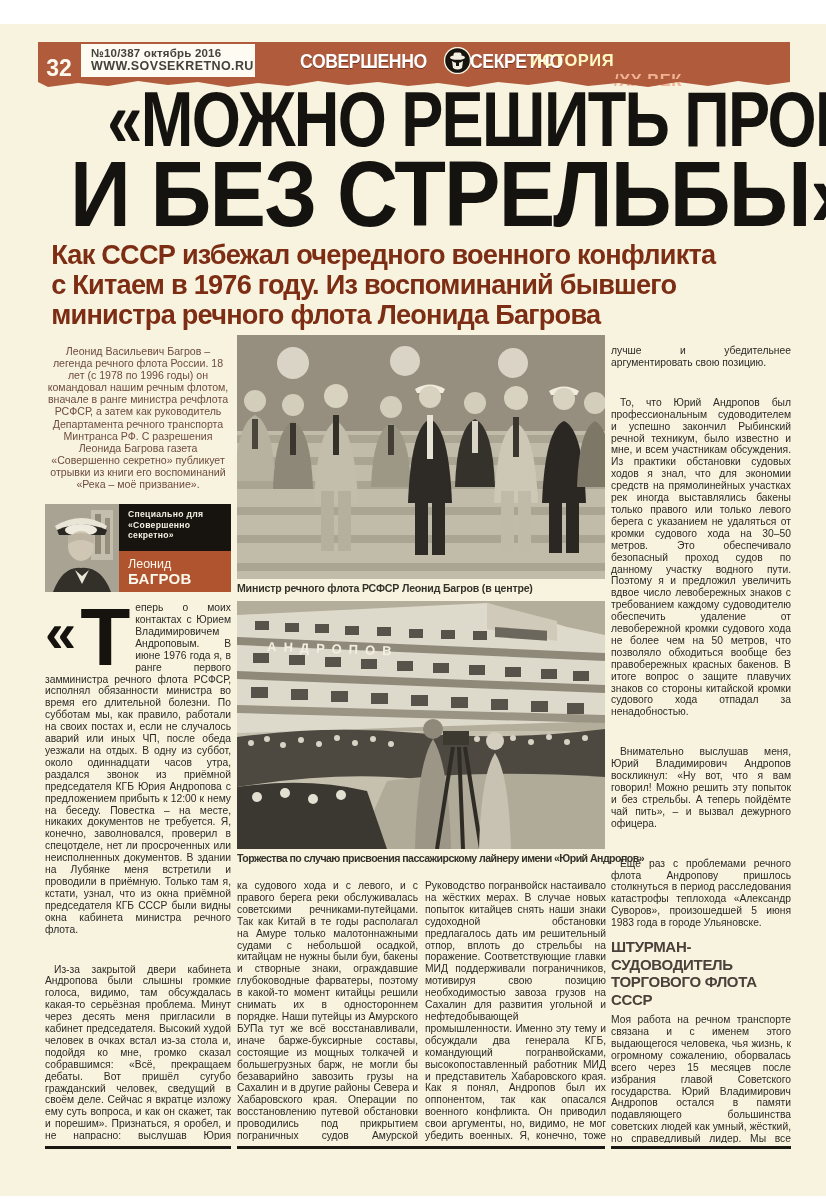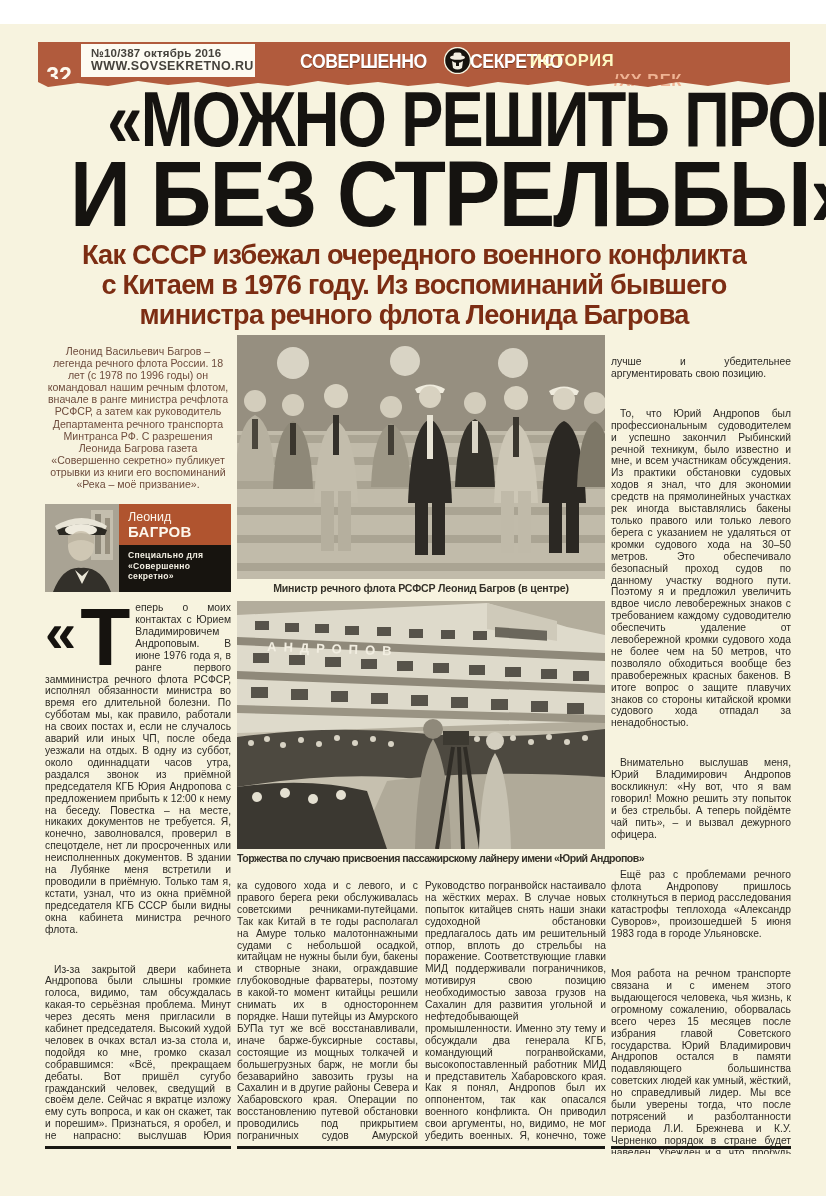--- a/index.html
+++ b/index.html
@@ -5,41 +5,41 @@
   html,body{margin:0;padding:0;}
   body{
     width:826px;height:1200px;background:#ffffff;position:relative;
     font-family:"Liberation Sans",sans-serif;overflow:hidden;
     -webkit-font-smoothing:antialiased;
   }
   #paper{position:absolute;left:0;top:24px;width:826px;height:1172px;background:#f7f3df;}
   
   #band{position:absolute;left:38px;top:42px;width:752px;height:37px;background:#b15b3d;}
   #band-torn{position:absolute;left:38px;top:79px;width:752px;height:10px;}
-  #pagenum{position:absolute;left:0;top:16px;width:42px;height:37px;color:#fdf9ee;
+  #pagenum{position:absolute;left:0;top:8px;width:42px;height:37px;color:#fdf9ee;
     font-size:23px;font-weight:bold;text-align:center;line-height:37px;}
   #issuebox{position:absolute;left:43px;top:2px;width:174px;height:33px;background:#fdfbf2;
     color:#45423c;padding:3px 0 9px 10px;box-sizing:border-box;}
   #issue-line{font-size:11.5px;font-weight:bold;letter-spacing:.2px;}
   #site-line{font-size:12.5px;font-weight:bold;letter-spacing:.4px;}
   #logo{position:absolute;left:262px;top:0;height:37px;display:flex;align-items:center;gap:5px;}
   .logo-word{color:#ffffff;font-weight:bold;font-size:21px;letter-spacing:-.5px;
     transform:scaleX(.84);transform-origin:left center;white-space:nowrap;
     text-shadow:0 1px 0 rgba(40,10,0,.45);}
   .logo-word.right{transform-origin:left center;}
   #section-label{position:absolute;left:492px;top:0;height:37px;display:flex;align-items:center;
     font-size:16.5px;font-weight:bold;letter-spacing:.5px;white-space:nowrap;}
   #section-label .sec-main{color:#fef9c3;}
   #section-label .sec-suffix{color:#efb393;margin-top:40px;}
   
   #headline{position:absolute;left:40px;top:84px;width:748px;text-align:center;color:#151310;}
   .hl{font-weight:bold;white-space:nowrap;letter-spacing:-2px;}
   .hl1{font-size:77px;line-height:70px;transform:scaleX(.82);transform-origin:center top;}
   .hl2{font-size:92px;line-height:80px;transform:scaleX(.92);transform-origin:center top;}
-  #subheadline{position:absolute;left:40px;top:240px;width:748px;text-align:center;
+  #subheadline{position:absolute;left:40px;top:240px;width:748px;
     color:#7c2d13;font-weight:bold;}
   .shl{font-size:28px;line-height:30px;letter-spacing:-.8px;transform:scaleX(.97);transform-origin:center top;white-space:nowrap;}
   
   .bodytext{font-size:10.3px;line-height:11.9px;color:#2c2a26;text-align:justify;}
   .bodytext p{margin:0;}
   .bodytext p + p{text-indent:9px;margin-top:28px;}
   #col1{position:absolute;left:45px;top:345px;width:186px;height:795px;overflow:hidden;}
   #intro{color:#6e4c3d;font-size:10.6px;line-height:12.1px;text-align:center;margin:0 0 14px 0;}
   #sec1-heading{color:#46413a;font-size:15px;line-height:17.5px;font-weight:600;
     letter-spacing:-.3px;margin:0 0 10px 0;}
@@ -54,25 +54,25 @@
   .tagline-line{font-size:8.6px;font-weight:bold;line-height:10.5px;letter-spacing:.3px;}
   
   .bigquote{float:left;font-size:56px;line-height:46px;font-weight:bold;color:#16130f;
     margin:8px 4px 0 0;}
   .dropcap{float:left;font-size:82px;line-height:66px;font-weight:bold;color:#16130f;
     margin:2px 5px 0 0;}
   
   #middle{position:absolute;left:237px;top:335px;width:368px;}
   .photo-frame{width:368px;background:#c9c3b2;overflow:hidden;}
   .caption{font-size:10.6px;font-weight:bold;color:#35322a;line-height:13px;margin:3px 0 6px 0;
-    letter-spacing:-.2px;white-space:nowrap;text-align:center;}
+    letter-spacing:-.2px;white-space:nowrap;}
   .caption.tight{letter-spacing:-.55px;}
   #col2{position:absolute;left:237px;top:880px;width:181px;height:262px;overflow:hidden;}
   #col3{position:absolute;left:425px;top:880px;width:181px;height:262px;overflow:hidden;}
-  #col4{position:absolute;left:611px;top:356px;width:180px;height:798px;overflow:hidden;}
+  #col4{position:absolute;left:611px;top:345px;width:180px;height:798px;overflow:hidden;}
   #sec2-heading{color:#49413a;font-size:15px;line-height:17.5px;font-weight:600;
     letter-spacing:-.3px;margin:9px 0 6px 0;text-align:left;text-indent:0;}
   .rule{position:absolute;height:2.5px;background:#191813;}
   #rule1{left:45px;top:1146px;width:186px;}
   #rule2{left:237px;top:1146px;width:368px;}
   #rule3{left:611px;top:1146px;width:180px;}
 </style>
 </head>
 <body>
 
@@ -129,27 +129,27 @@
         <path d="M10 22 q27 -16 52 0 l-3 6 q-23 -12 -46 0 z" fill="#e8e4d6"></path>
         <path d="M12 26 q25 -11 50 0 l-2 5 -46 0 z" fill="#2a2822"></path>
         <ellipse cx="36" cy="26" rx="16" ry="6" fill="#eeeadd"></ellipse>
         <ellipse cx="36" cy="42" rx="13" ry="15" fill="#cfc7b4"></ellipse>
         <path d="M23 40 q13 -8 26 0 l0 -8 q-13 -6 -26 0 z" fill="#bdb5a2"></path>
         <path d="M8 88 q10 -26 28 -24 q20 -2 30 24 z" fill="#33302a"></path>
         <path d="M30 66 l7 6 7 -6 -7 14 z" fill="#e9e5d6"></path>
       </svg>
     </div>
     <div id="author-right">
+      <div id="author-tagline">
+        <div class="tagline-line">Специально для</div>
+        <div class="tagline-line">«Совершенно секретно»</div>
+      </div>
       <div id="author-name">
         <div id="author-first">Леонид</div>
         <div id="author-last">БАГРОВ</div>
-      </div>
-      <div id="author-tagline">
-        <div class="tagline-line">Специально для</div>
-        <div class="tagline-line">«Совершенно секретно»</div>
       </div>
     </div>
   </div>
 
   <div class="bodytext">
     <p><span class="bigquote">«</span><span class="dropcap">Т</span><span>еперь о моих контактах с Юрием Владимировичем Андроповым. В июне 1976 года я, в ранге первого замминистра речного флота РСФСР, исполнял обязанности министра во время его длительной болезни. По субботам мы, как правило, работали на своих постах и, если не случалось аварий или иных ЧП, после обеда уезжали на отдых. В одну из суббот, около одиннадцати часов утра, раздался звонок из приёмной председателя КГБ Юрия Андропова с предложением прибыть к 12:00 к нему на беседу. Повестка – на месте, никаких документов не требуется. Я, конечно, заволновался, проверил в спецотделе, нет ли просроченных или неисполненных документов. В здании на Лубянке меня встретили и проводили в приёмную. Только там я, кстати, узнал, что из окна приёмной председателя КГБ СССР были видны окна кабинета министра речного флота.</span></p>
     <p>Из-за закрытой двери кабинета Андропова были слышны громкие голоса, видимо, там обсуждалась какая-то серьёзная проблема. Минут через десять меня пригласили в кабинет председателя. Высокий худой человек в очках встал из-за стола и, подойдя ко мне, громко сказал собравшимся: «Всё, прекращаем дебаты. Вот пришёл сугубо гражданский человек, сведущий в своём деле. Сейчас я вкратце изложу ему суть вопроса, и как он скажет, так и порешим». Признаться, я оробел, и не напрасно: выслушав Юрия Владимировича, я понял, что дело очень серьёзное.</p>
 
   </div>
 </div>
@@ -322,18 +322,19 @@
 
 <div id="col3" class="bodytext">
   <p>Руководство погранвойск настаивало на жёстких мерах. В случае новых попыток китайцев снять наши знаки судоходной обстановки предлагалось дать им решительный отпор, вплоть до стрельбы на поражение. Соответствующие главки МИД поддерживали пограничников, мотивируя свою позицию необходимостью завоза грузов на Сахалин для развития угольной и нефтедобывающей промышленности. Именно эту тему и обсуждали два генерала КГБ, командующий погранвойсками, высокопоставленный работник МИД и представитель Хабаровского края. Как я понял, Андропов был их оппонентом, так как опасался военного конфликта. Он приводил свои аргументы, но, видимо, не мог убедить военных. Я, конечно, тоже не хотел, чтобы речной флот стал первопричиной военного конфликта с Китаем, и стал лихорадочно соображать, как</p>
 </div>
 
 <div id="col4" class="bodytext">
   <p>лучше и убедительнее аргументировать свою позицию.</p>
   <p>То, что Юрий Андропов был профессиональным судоводителем и успешно закончил Рыбинский речной техникум, было известно и мне, и всем участникам обсуждения. Из практики обстановки судовых ходов я знал, что для экономии средств на прямолинейных участках рек иногда выставлялись бакены только правого или только левого берега с указанием не удаляться от кромки судового хода на 30–50 метров. Это обеспечивало безопасный проход судов по данному участку водного пути. Поэтому я и предложил увеличить вдвое число левобережных знаков с требованием каждому судоводителю обеспечить удаление от левобережной кромки судового хода не более чем на 50 метров, что позволяло обходиться вообще без правобережных красных бакенов. В итоге вопрос о защите плавучих знаков со стороны китайской кромки судового хода отпадал за ненадобностью.</p>
   <p>Внимательно выслушав меня, Юрий Владимирович Андропов воскликнул: «Ну вот, что я вам говорил! Можно решить эту попыток и без стрельбы. А теперь пойдёмте чай пить», – и вызвал дежурного офицера.</p>
   <p>Ещё раз с проблемами речного флота Андропову пришлось столкнуться в период расследования катастрофы теплохода «Александр Суворов», произошедшей 5 июня 1983 года в городе Ульяновске.</p>
+  <div id="sec2-heading">ШТУРМАН-СУДОВОДИТЕЛЬ ТОРГОВОГО ФЛОТА СССР</div>
   <p style="text-indent:0;">Моя работа на речном транспорте связана и с именем этого выдающегося человека, чья жизнь, к огромному сожалению, оборвалась всего через 15 месяцев после избрания главой Советского государства. Юрий Владимирович Андропов остался в памяти подавляющего большинства советских людей как умный, жёсткий, но справедливый лидер. Мы все были уверены тогда, что после потрясений и разболтанности периода Л.И. Брежнева и К.У. Черненко порядок в стране будет наведён. Убеждён и я, что, пробудь он на своём посту ещё несколько лет, и советский строй был бы сохранён, партия под руководством настоящего лидера-патриота, я бы сказал, современного Дзержинского, смогла бы, очистив корпус своего корабля от «ракушек» и «прилипал», восстановить свой авторитет в глазах народа. Но, видимо, не всем в правящей тогда элите нужен был порядок, и на вершине государственной пирамиды оказался Михаил Горбачёв с его перестройкой. В конечном итоге это привело страну к катастрофе, и при полном попустительстве ельцинской</p>
 </div>
 
 <div class="rule" id="rule1"></div>
 <div class="rule" id="rule2"></div>
 <div class="rule" id="rule3"></div>
 
 </body></html>

